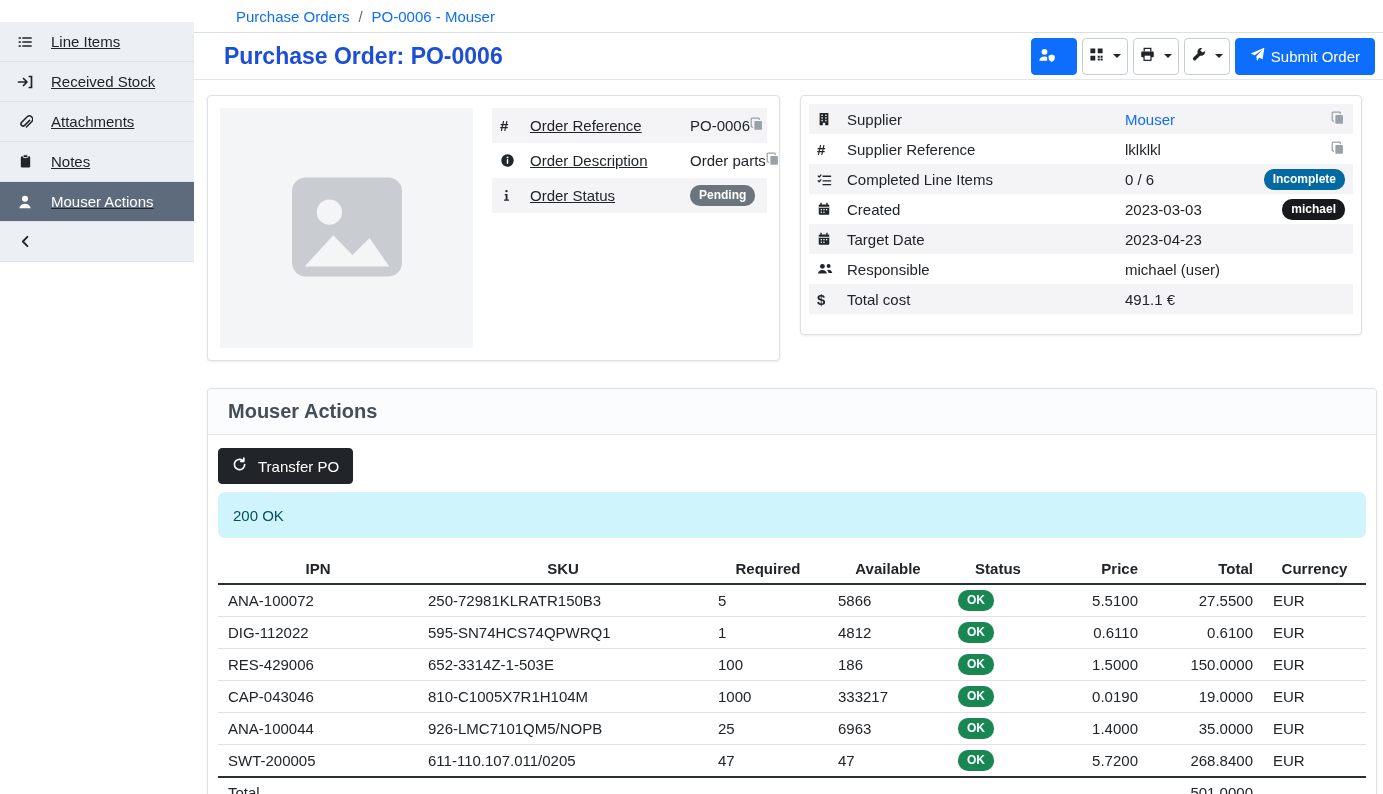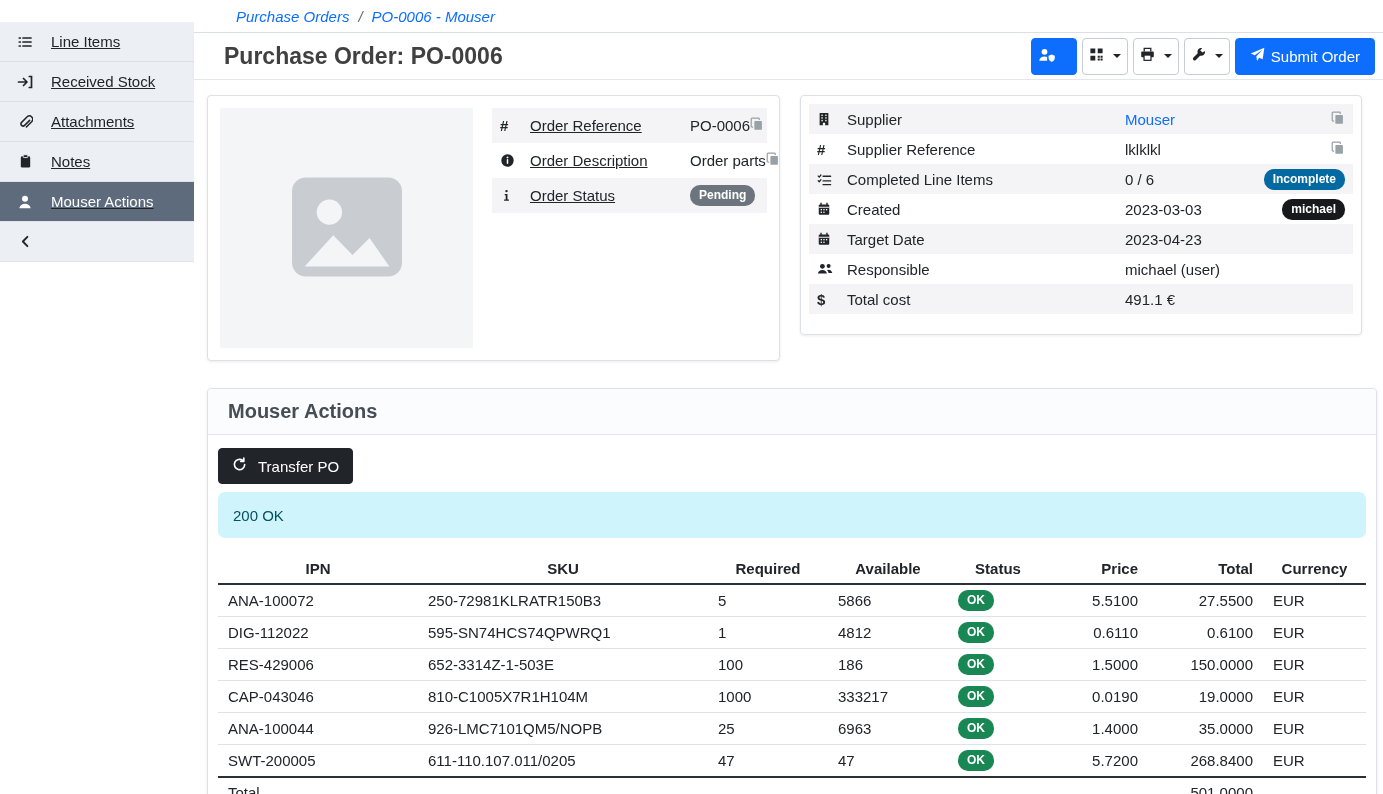--- a/index.html
+++ b/index.html
@@ -20,32 +20,32 @@
   }
   .nav-item .ic { width:20px; display:flex; justify-content:center; align-items:center; color:#212529; }
   .nav-item.active { background:#5d6b7c; color:#fff; }
   .nav-item.active .ic { color:#fff; }
   .nav-item.collapse-item { border-bottom:1px solid #dfe3e9; }
 
   
   main { flex:1; display:flex; flex-direction:column; min-width:0; }
   .breadcrumb-bar {
     flex:0 0 33px; height:33px; display:flex; align-items:center; gap:9px;
-    padding-left:42px; border-bottom:1px solid #d9dfe5; background:#fff;font-style:italic;
+    padding-left:42px; border-bottom:1px solid #d9dfe5; background:#fff;
   }
   .crumb { color:#0d6efd; cursor:pointer; }
   .crumb-sep { color:#5f6a75; }
 
   .page-header {
     flex:0 0 47px; height:47px; display:flex; align-items:center;
     justify-content:space-between; padding:0 8px 0 30px;
     border-bottom:1px solid #e3e7eb; box-shadow:0 2px 3px rgba(0,0,0,.05);
     background:#fff;
   }
-  .page-title { font-size:23px; font-weight:600; color:#404040; }
+  .page-title { font-size:23px; font-weight:600; color:#1d4ed8; }
   .actions { display:flex; gap:5px; align-items:center; }
   .btn {
     height:37px; border-radius:4px; display:inline-flex; align-items:center;
     justify-content:space-between; border:1px solid transparent; cursor:pointer;
     font-family:inherit; font-size:15px; background:#fff; gap:6px;
   }
   .btn-outline { width:46px; border-color:#c6ccd2; color:#212529; }
   .btn-primary { background:#0d6efd; border-color:#0d6efd; color:#fff; }
   .btn-square { width:46px; }
   .btn-submit { padding:0 14px; }

